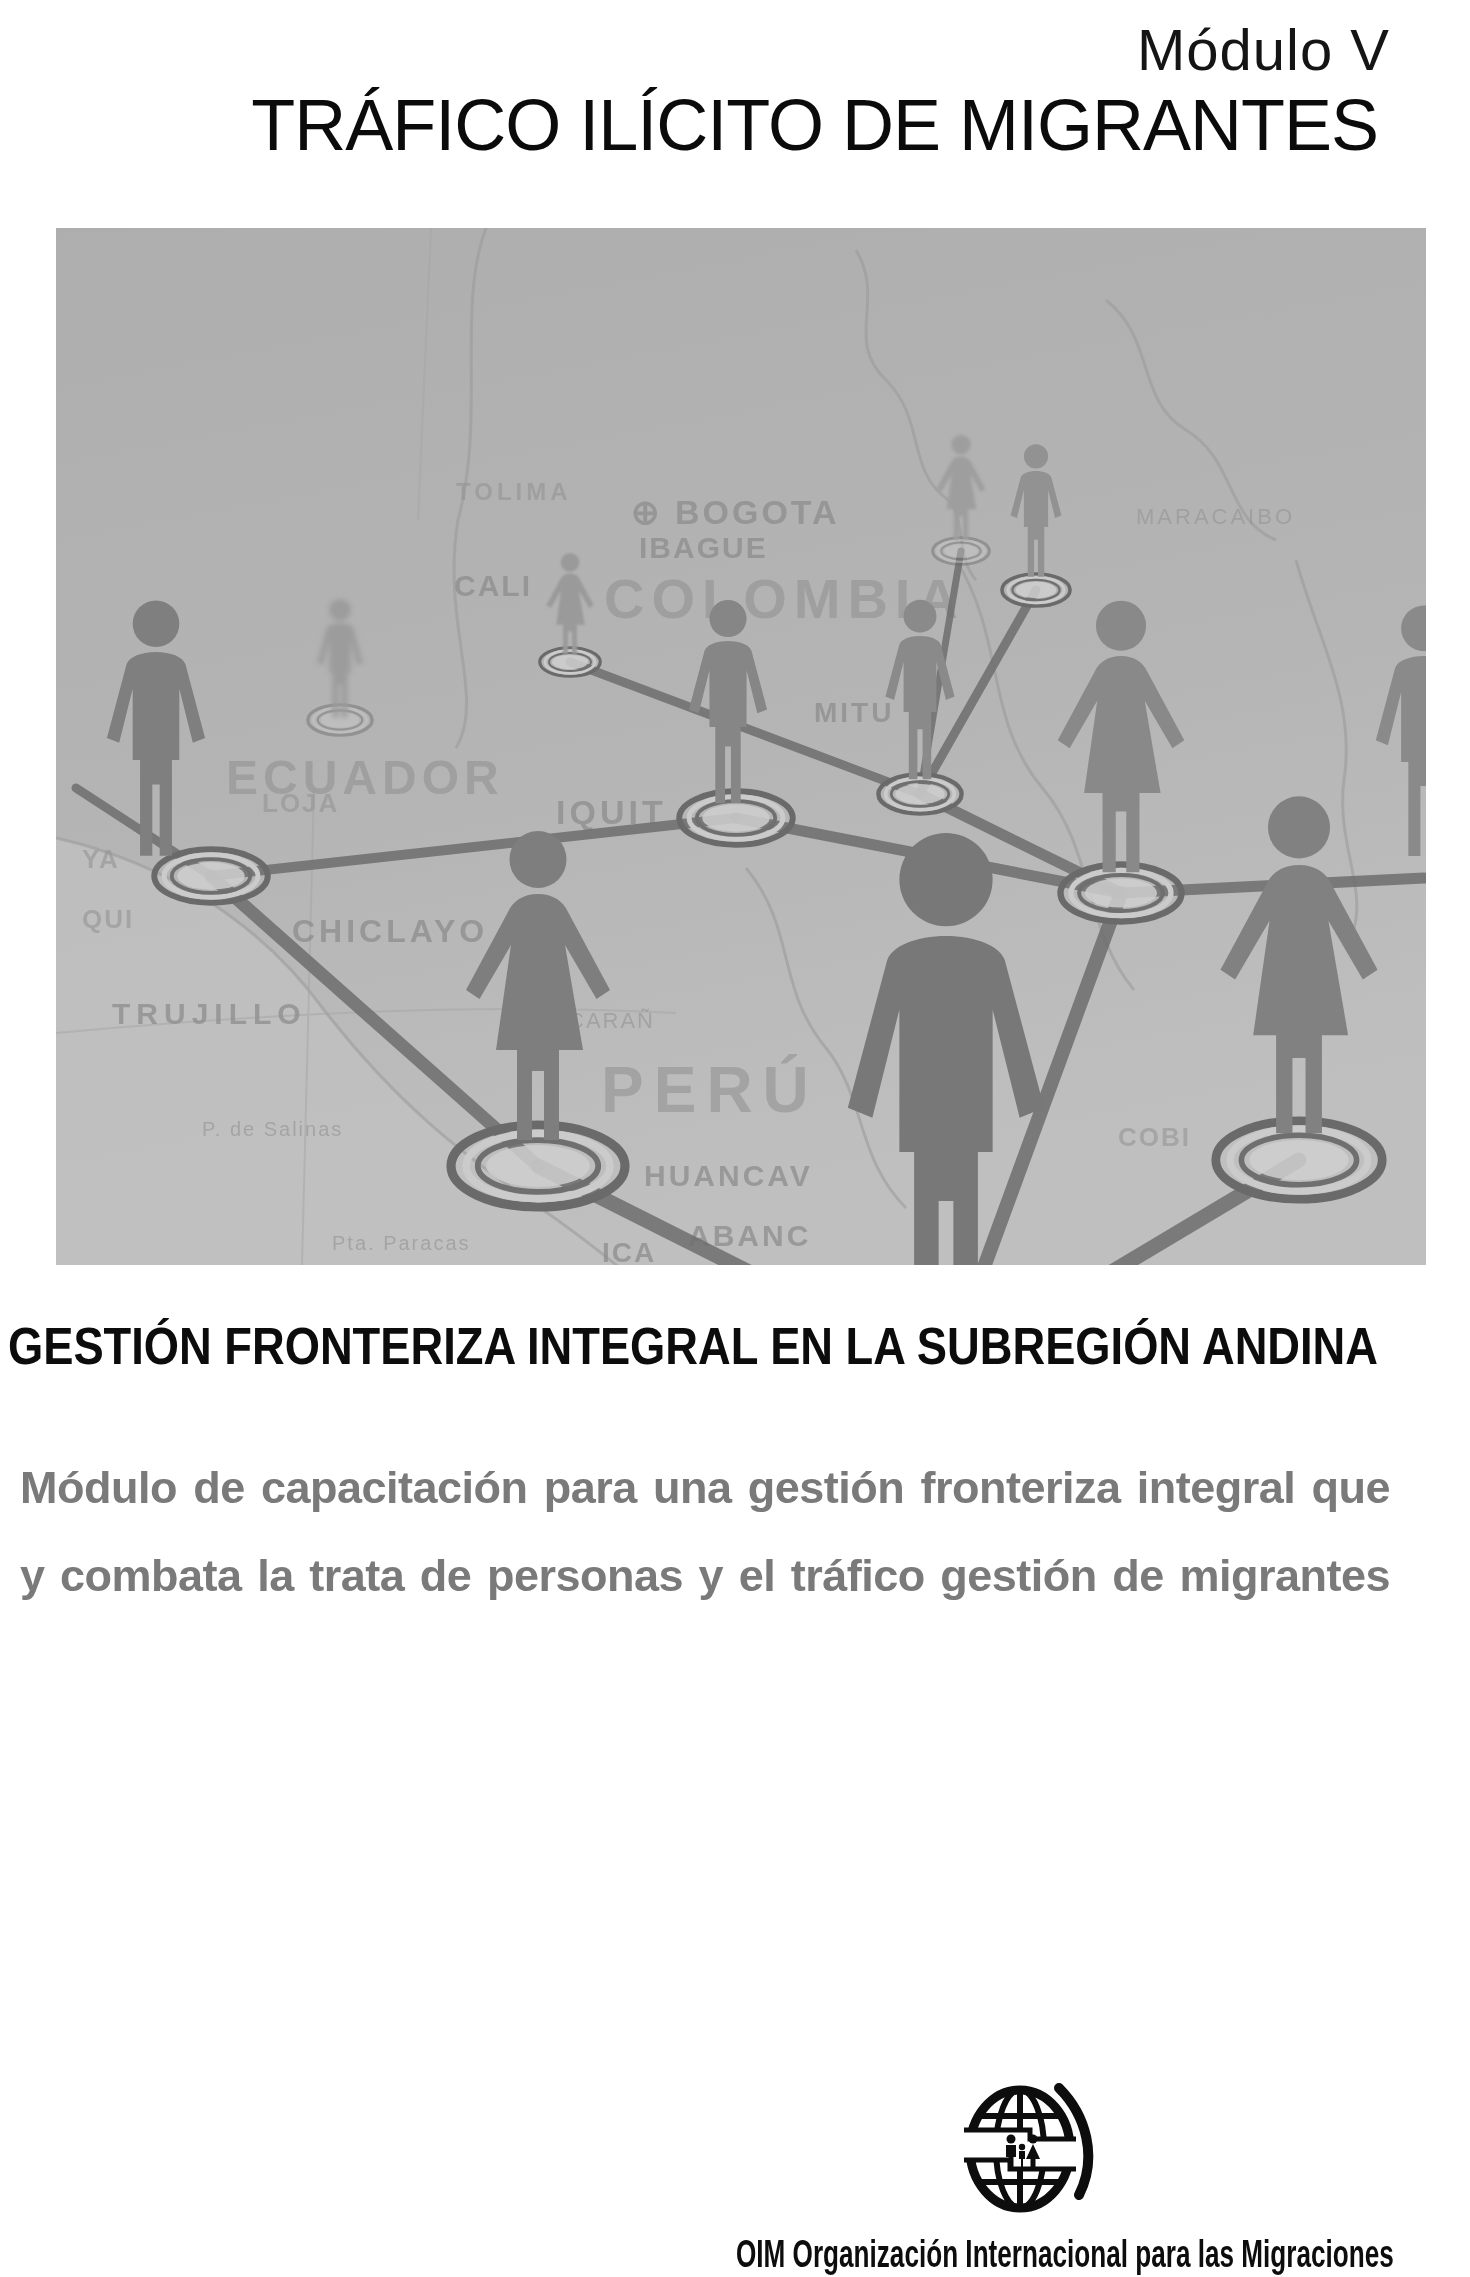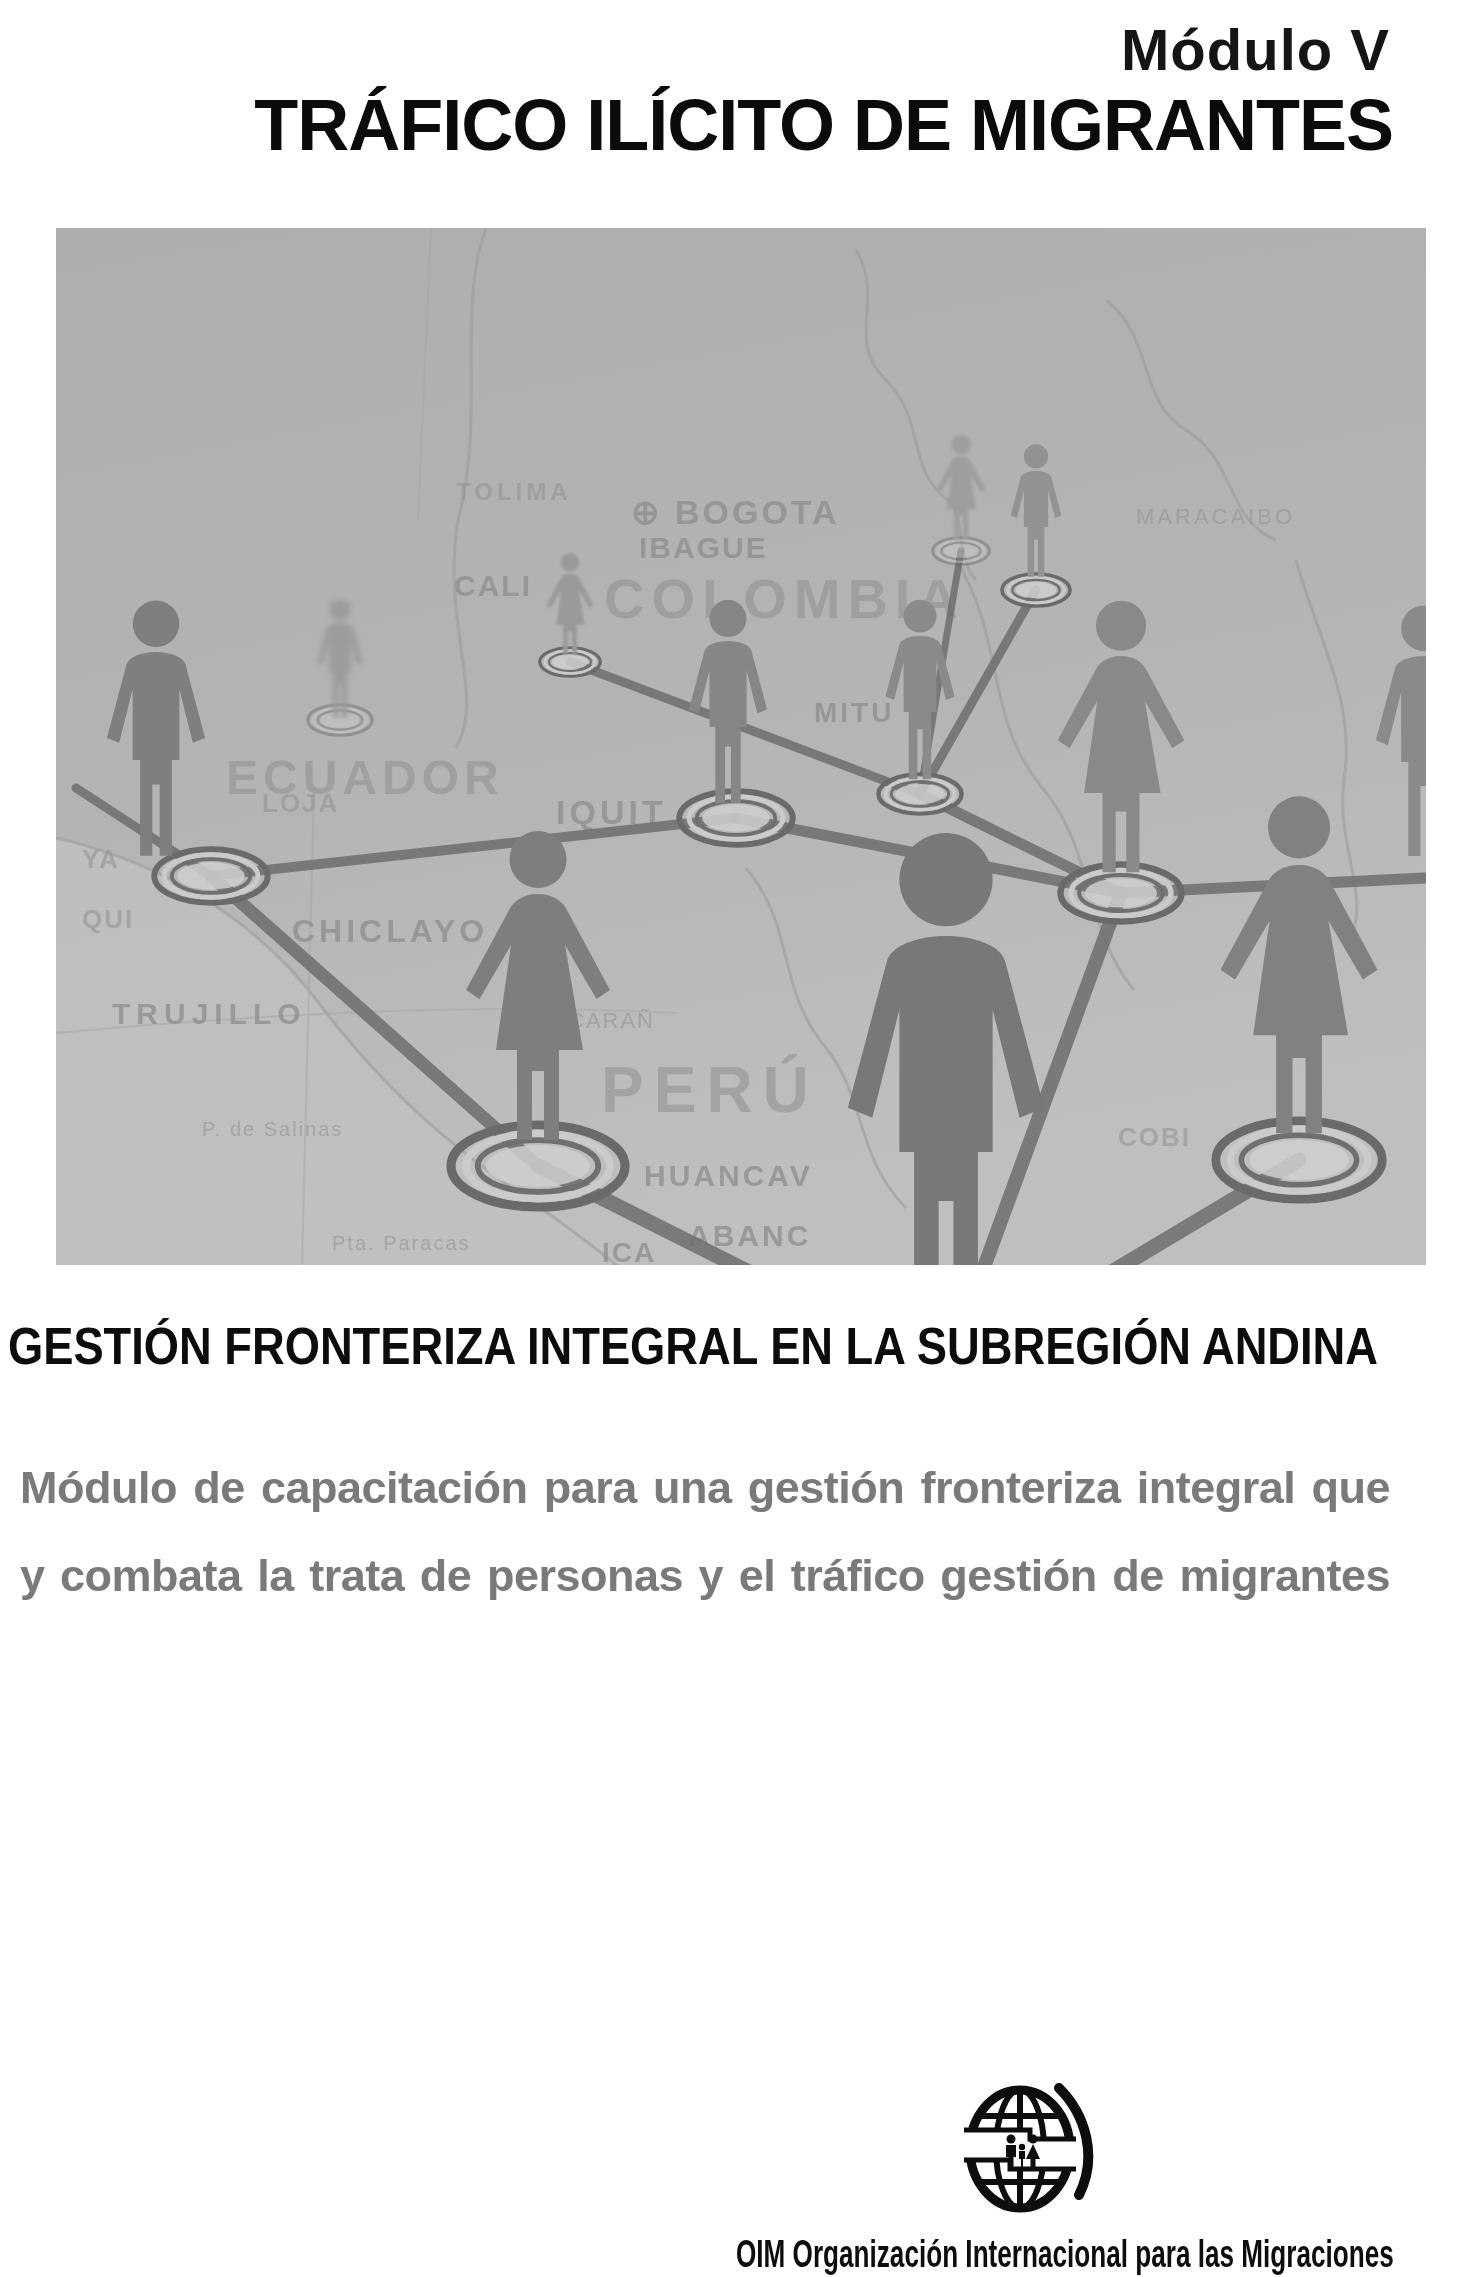--- a/index.html
+++ b/index.html
@@ -1,23 +1,23 @@
 <!DOCTYPE html>
 <html><head>
 <meta charset="utf-8">
 <style>
   html,body{margin:0;padding:0;background:#ffffff;}
   body{width:1470px;height:2277px;position:relative;overflow:hidden;
        font-family:"Liberation Sans", sans-serif;}
   .abs{position:absolute;}
 
   
-  .module-label{top:16px;right:80px;font-size:58px;font-weight:700;
+  .module-label{top:16px;right:80px;font-size:58px;font-weight:400;
     color:#151515;letter-spacing:1px;}
-  .page-title{top:84px;right:77px;font-size:72px;font-weight:700;
+  .page-title{top:84px;right:92px;font-size:72px;font-weight:400;
     color:#0b0b0b;letter-spacing:-1px;white-space:nowrap;}
 
   
   .hero{left:20px;top:228px;width:1370px;height:1037px;overflow:hidden;margin-left:36px;}
   .hero svg{display:block;}
 
   
   .heading-wrap{left:8px;top:1314px;width:1370px;height:64px;text-decoration:underline;}
   .heading-wrap text{font-family:"Liberation Sans", sans-serif;
     font-weight:800;font-size:52px;fill:#0c0c0c;}

